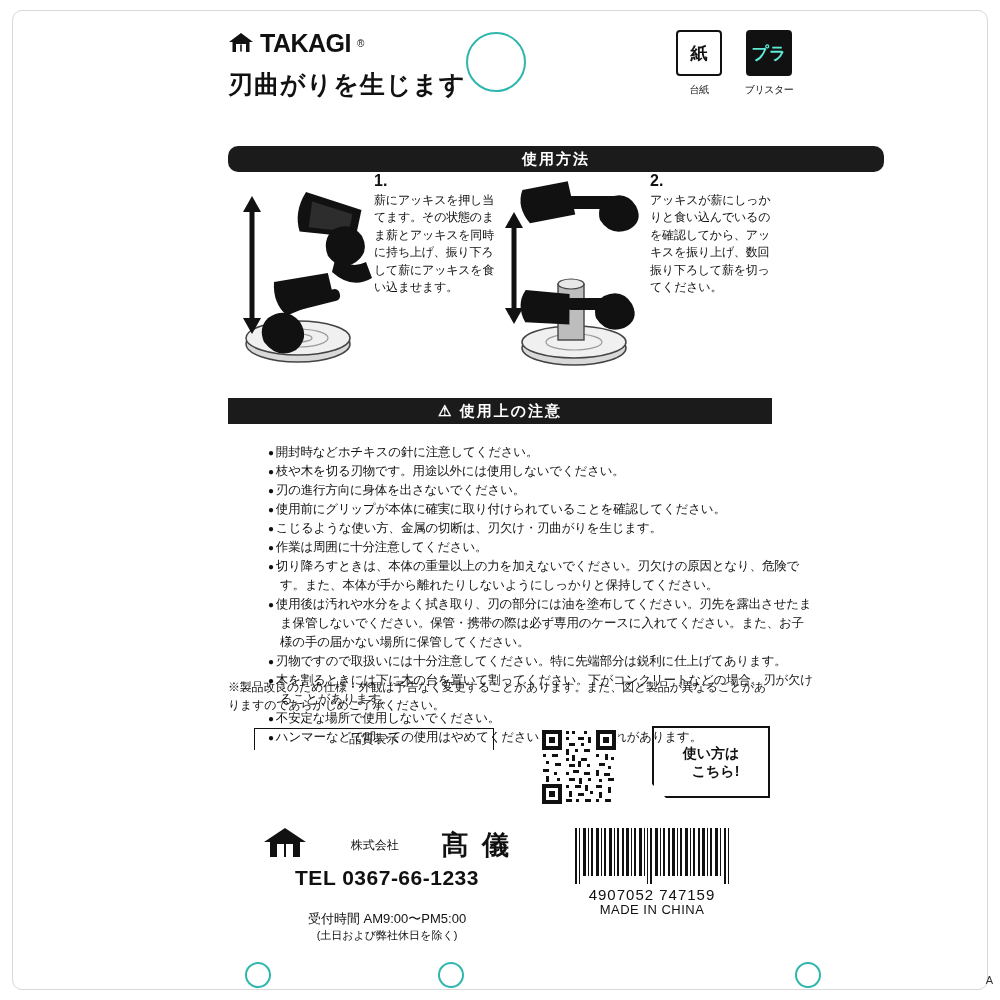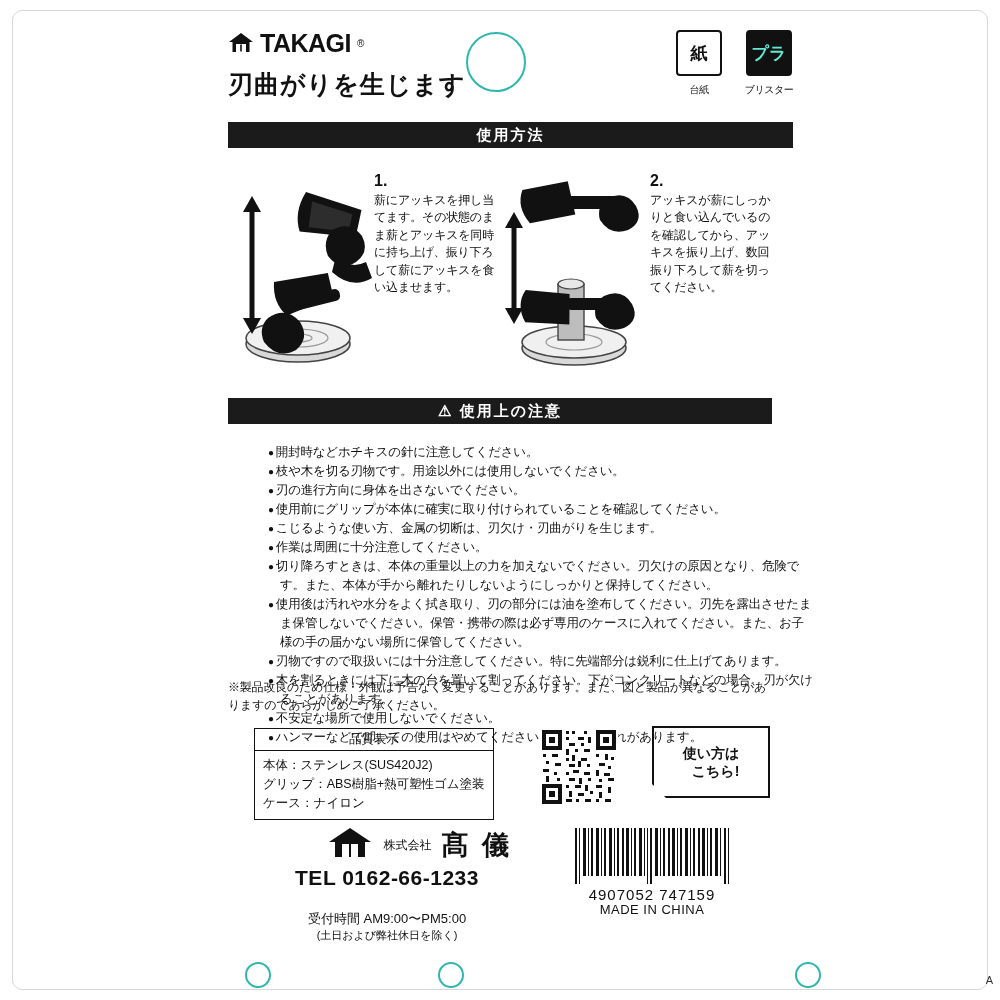--- a/index.html
+++ b/index.html
@@ -121,21 +121,21 @@
     position: absolute;
     background: #1b1b1b;
     color: #ffffff;
     text-align: center;
     font-size: 15px;
     font-weight: bold;
     line-height: 26px;
     height: 26px;
     letter-spacing: 2px;
   }
-  #bar-usage { left: 228px; top: 122px; width: 565px; }
+  #bar-usage { left: 228px; top: 146px; width: 656px; border-radius: 10px; }
   #bar-caution { left: 228px; top: 398px; width: 544px; }
 
   
   .steps {
     position: absolute;
     left: 228px; top: 172px;
     width: 544px;
     height: 200px;
   }
   .step {
@@ -245,21 +245,21 @@
   
   .company {
     position: absolute;
     left: 262px; top: 826px;
     width: 250px;
     text-align: center;
   }
   .company-top {
     display: flex;
     align-items: center;
-    justify-content: flex-end;
+    justify-content: space-between;
     gap: 10px;
   }
   .company-kk { font-size: 12px; }
   .company-name {
     font-size: 27px;
     font-weight: bold;
     letter-spacing: 3px;
   }
   .company-tel {
     margin-top: 2px;
@@ -429,25 +429,20 @@
     <li>刃物ですので取扱いには十分注意してください。特に先端部分は鋭利に仕上げてあります。</li>
     <li>木を割るときには下に木の台を置いて割ってください。下がコンクリートなどの場合、刃が欠けることがあります。</li>
     <li>不安定な場所で使用しないでください。</li>
     <li>ハンマーなどで叩いての使用はやめてください。割れるおそれがあります。</li>
   </ul>
 
   <div class="note">※製品改良のため仕様・外観は予告なく変更することがあります。また、図と製品が異なることがありますのであらかじめご了承ください。</div>
 
   <div class="spec">
     <div class="spec-title">品質表示</div>
-    <div class="spec-body">
-      <div>本体：ステンレス(SUS420J2)</div>
-      <div>グリップ：ABS樹脂+熱可塑性ゴム塗装</div>
-      <div>ケース：ナイロン</div>
-    </div>
   </div>
 
   <div class="qr">
     <svg width="78" height="78" viewBox="0 0 78 78">
       <rect width="78" height="78" fill="#fff"></rect>
       <g fill="#111">
         <rect x="2" y="2" width="20" height="20"></rect>
           <rect x="6" y="6" width="12" height="12" fill="#fff"></rect>
           <rect x="9" y="9" width="6" height="6"></rect>
         <rect x="56" y="2" width="20" height="20"></rect>
@@ -528,21 +523,21 @@
       <span>
         <svg width="46" height="34" viewBox="0 0 46 34">
           <path d="M23 2 L44 16 L38 16 L38 31 L8 31 L8 16 L2 16 Z" fill="#111"></path>
           <rect x="15" y="18" width="16" height="13" fill="#fff"></rect>
           <path d="M23 18 v13" stroke="#111" stroke-width="2"></path>
         </svg>
       </span>
       <span class="company-kk">株式会社</span>
       <span class="company-name">髙 儀</span>
     </div>
-    <div class="company-tel">TEL 0162-66-1233</div>
+    <div class="company-tel">TEL 0367-66-1233</div>
     <div class="company-hours">受付時間 AM9:00〜PM5:00</div>
     <div class="company-hours2">(土日および弊社休日を除く)</div>
   </div>
 
   <div class="barcode">
     <svg class="bars" viewBox="0 0 160 56">
       <rect width="160" height="56" fill="#fff"></rect>
       <g fill="#111">
         <rect x="3" y="0" width="2" height="56"></rect>
           <rect x="7" y="0" width="1" height="56"></rect>

